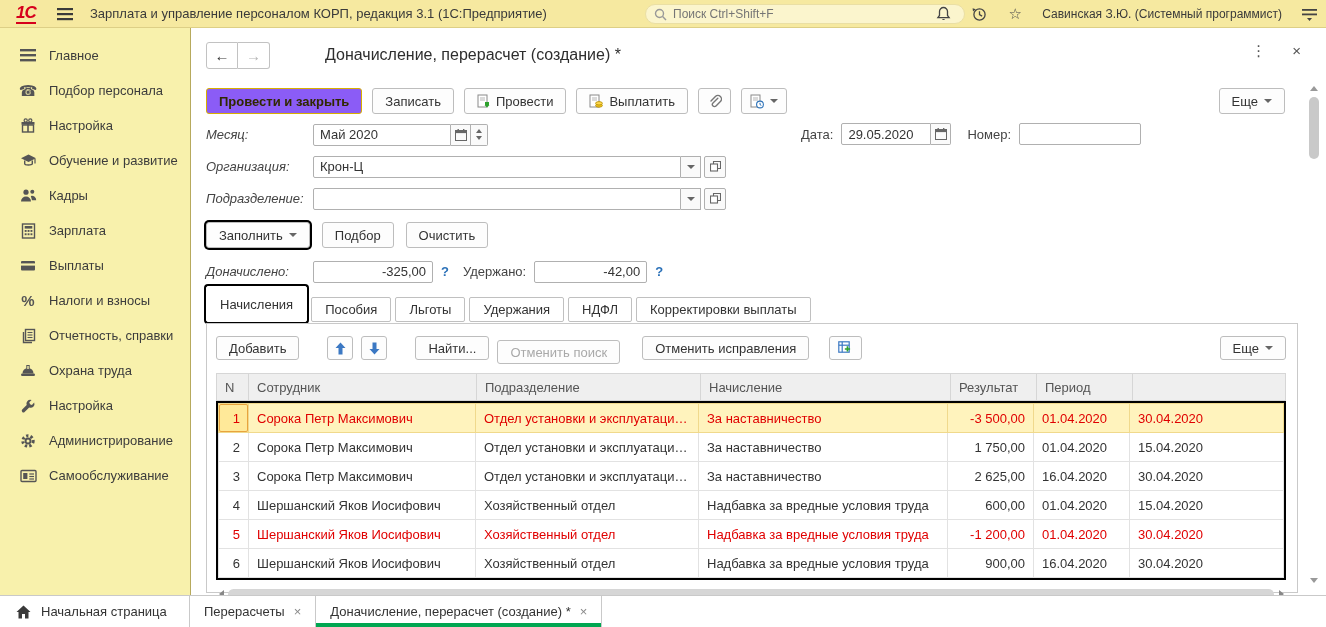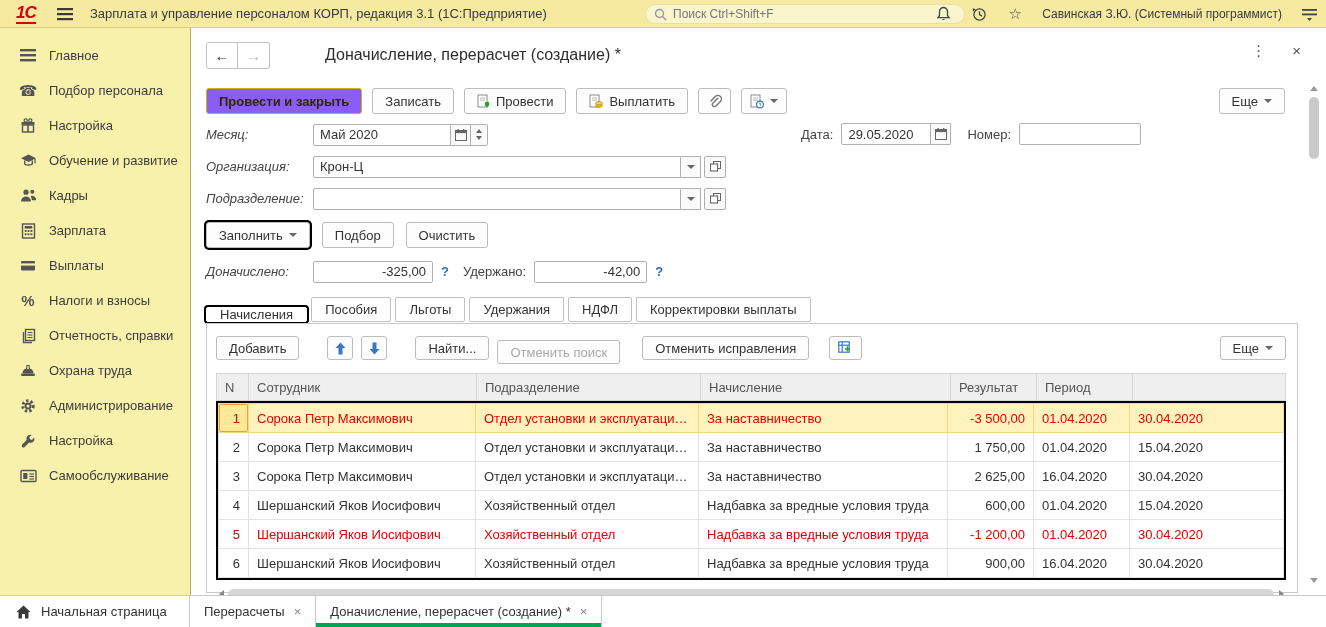--- a/index.html
+++ b/index.html
@@ -55,21 +55,21 @@
   .sp-dn { width:0;height:0;border-left:3.5px solid transparent;border-right:3.5px solid transparent;border-top:4px solid #666; }
   .date-cluster { position:absolute; left:595px; top:0; display:flex; align-items:center; }
   .num-right { text-align:right; }
   .help-q { color:#2b71b8; font-weight:bold; margin-left:8px; cursor:pointer; }
 
   .focus-black { box-shadow:0 0 0 2px #000; }
 
   
   .tabs { display:flex; align-items:flex-end; margin:12px 15px 0 15px; gap:4px; height:27px; }
   .tab { height:25px; background:#fff; border:1px solid #c0c0c0; border-radius:2px; padding:0 13px; display:flex; align-items:center; color:#333; cursor:pointer; white-space:nowrap; }
-  .tab.active { box-shadow:0 0 0 2px #000; border-color:#fff; height:15px; }
+  .tab.active { box-shadow:0 0 0 2px #000; border-color:#fff; height:36px; }
 
   
   .panel { margin:1px 29px 0 15px; width:1092px; height:270px; border:1px solid #c9c9c9; padding:8px 9px 0 9px; position:relative; background:#fff; }
   .gtoolbar { display:flex; align-items:center; gap:8px; }
   .btn.sm { height:24px; }
   .arrow-btn { width:26px; height:24px; padding:0; justify-content:center; }
   .gap { width:12px; }
 
   table { border-collapse:collapse; table-layout:fixed; }
   .thead-t { width:1070px; margin-top:9px; }
@@ -259,35 +259,35 @@
           <rect x="1" y="9.5" width="14" height="2.4" rx="1.2" fill="#555"></rect>
           <rect x="6.8" y="1.5" width="2.4" height="4" fill="#f8f1ac" stroke="#555" stroke-width="1"></rect>
         </svg>
       </span>
     <span class="sb-label">Охрана труда</span>
   </div>
 
   <div class="sb-item">
     <span class="sb-ico">
         <svg width="16" height="16" viewBox="0 0 16 16">
+          <path d="M14.2 4.6 a3.8 3.8 0 0 1 -5 4.9 L4.6 14 a1.7 1.7 0 0 1 -2.4-2.4 L6.7 7 a3.8 3.8 0 0 1 4.9-5 L9.3 4.3 l.7 1.9 1.9.7z" fill="#555"></path>
+        </svg>
+      </span>
+    <span class="sb-label">Настройка</span>
+  </div>
+
+  <div class="sb-item">
+    <span class="sb-ico">
+        <svg width="16" height="16" viewBox="0 0 16 16">
           <circle cx="8" cy="8" r="5.2" fill="none" stroke="#555" stroke-width="3" stroke-dasharray="2.3 2.1"></circle>
           <circle cx="8" cy="8" r="3.4" fill="#555"></circle>
           <circle cx="8" cy="8" r="1.5" fill="#f8f1ac"></circle>
         </svg>
       </span>
     <span class="sb-label">Администрирование</span>
-  </div>
-
-  <div class="sb-item">
-    <span class="sb-ico">
-        <svg width="16" height="16" viewBox="0 0 16 16">
-          <path d="M14.2 4.6 a3.8 3.8 0 0 1 -5 4.9 L4.6 14 a1.7 1.7 0 0 1 -2.4-2.4 L6.7 7 a3.8 3.8 0 0 1 4.9-5 L9.3 4.3 l.7 1.9 1.9.7z" fill="#555"></path>
-        </svg>
-      </span>
-    <span class="sb-label">Настройка</span>
   </div>
 
   <div class="sb-item">
     <span class="sb-ico">
         <svg width="17" height="14" viewBox="0 0 17 14">
           <rect x="1" y="1.5" width="15" height="11" rx="1" fill="none" stroke="#555" stroke-width="1.4"></rect>
           <rect x="3.2" y="4" width="4.2" height="6" fill="#555"></rect>
           <line x1="9.3" y1="5" x2="14" y2="5" stroke="#555" stroke-width="1.2"></line>
           <line x1="9.3" y1="7.5" x2="14" y2="7.5" stroke="#555" stroke-width="1.2"></line>
           <line x1="9.3" y1="10" x2="14" y2="10" stroke="#555" stroke-width="1.2"></line>

